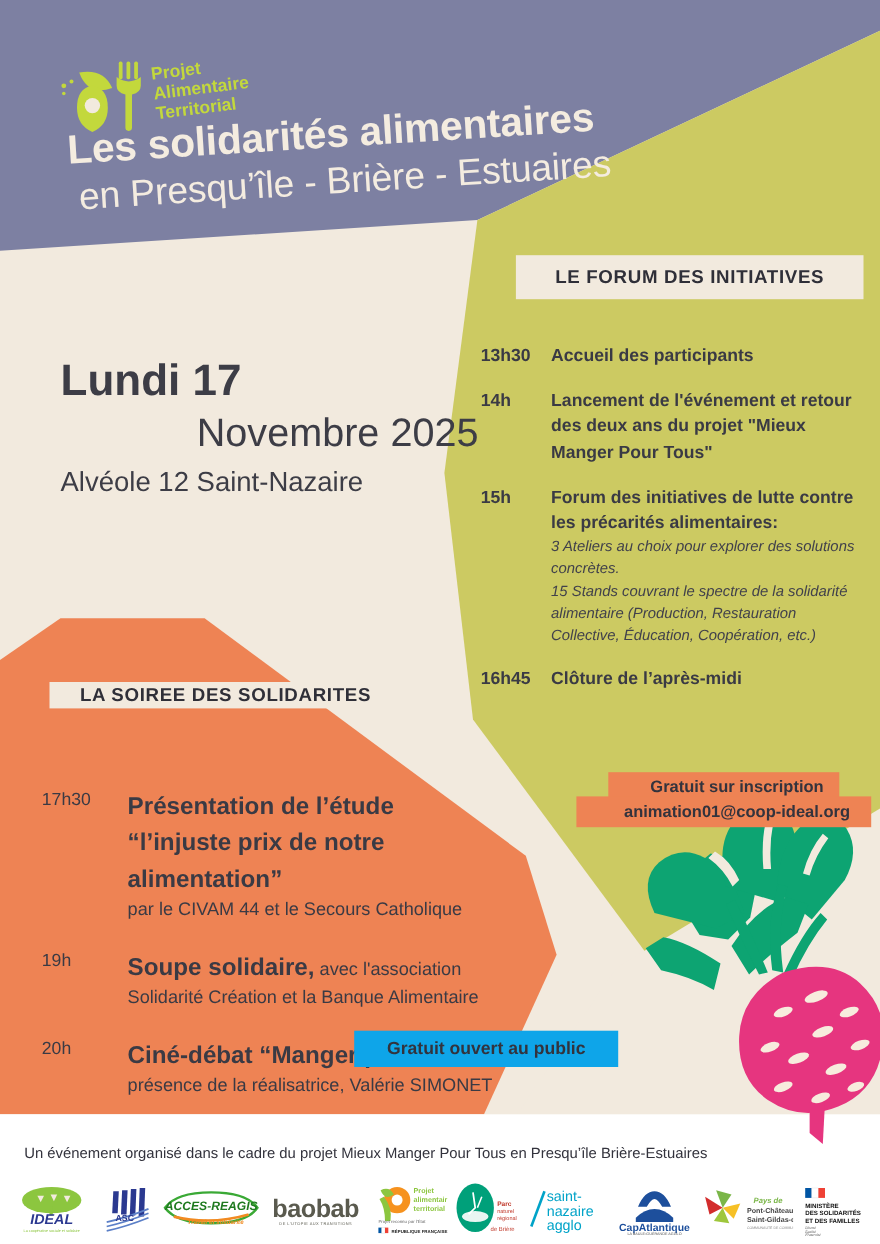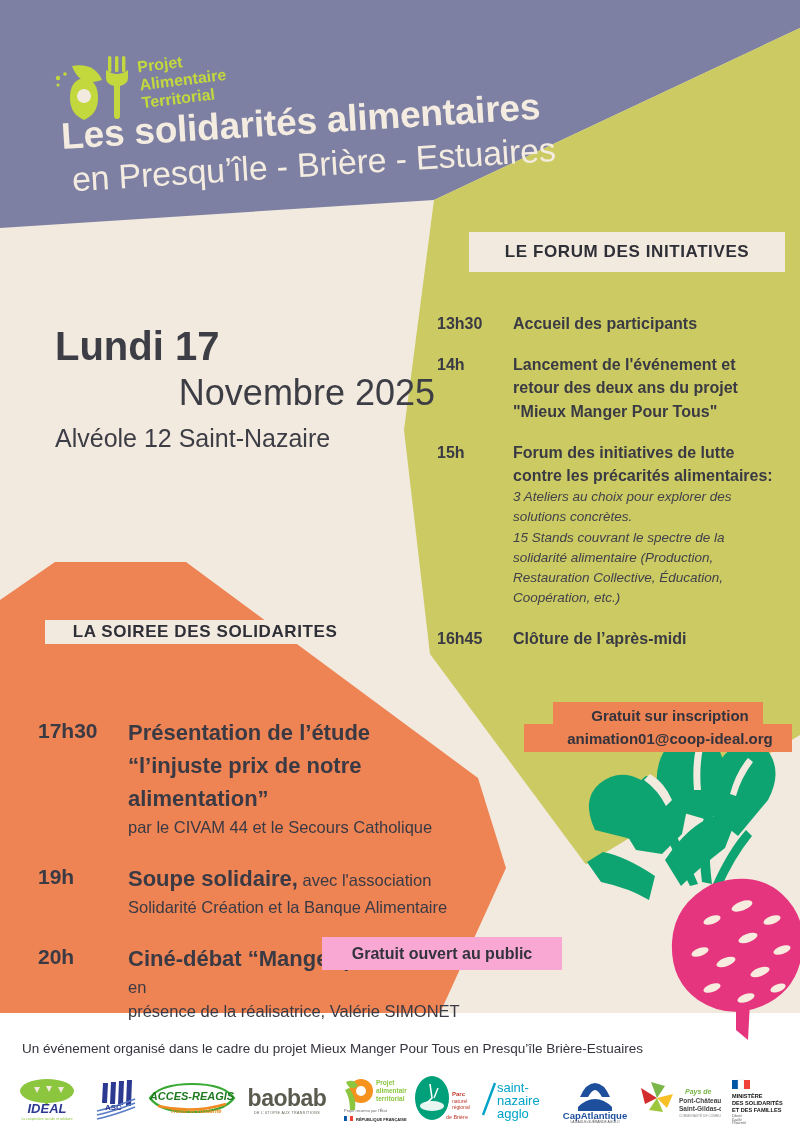--- a/index.html
+++ b/index.html
@@ -38,48 +38,48 @@
 
   
   .date-block{position:absolute;left:55px;top:322px;width:380px;color:#3d3d46;}
   .date-l1{font-size:40px;font-weight:bold;line-height:1.22;}
   .date-l2{font-size:36px;font-weight:normal;line-height:1.22;text-align:right;}
   .date-l3{font-size:25px;font-weight:normal;line-height:1.5;margin-top:5px;}
 
   
   .prog{position:absolute;color:#3a3a44;}
   #prog-forum{left:437px;top:312px;width:340px;}
-  .row{display:flex;margin-bottom:18px;gap:12px;}
+  .row{display:flex;margin-bottom:18px;}
   .row .time{
     flex:0 0 64px;font-size:16px;font-weight:bold;line-height:1.45;
   }
   .row .desc{flex:1 1 auto;}
   .desc .strong{font-size:16px;font-weight:bold;line-height:1.45;}
   .desc .note{font-size:13.5px;font-style:italic;line-height:1.5;color:#41414b;}
 
   
   #prog-soiree{left:38px;top:716px;width:440px;}
   #prog-soiree .row{margin-bottom:22px;}
-  #prog-soiree .row .time{flex:0 0 78px;font-size:21px;font-weight:bold;}
+  #prog-soiree .row .time{flex:0 0 78px;font-size:16px;font-weight:normal;}
   #prog-soiree .strong{font-size:22px;font-weight:bold;line-height:1.5;}
   #prog-soiree .light{font-size:16.5px;font-weight:normal;line-height:1.5;}
 
   
   #reg-box{position:absolute;left:553px;top:702px;width:210px;height:26px;background:#ee8354;}
   #reg-box2{position:absolute;left:524px;top:724px;width:268px;height:28px;background:#ee8354;}
   #reg-text{
     position:absolute;left:536px;top:702px;width:268px;height:50px;
     display:flex;flex-direction:column;align-items:center;justify-content:center;
     color:#33333d;font-weight:bold;font-size:15px;line-height:1.55;text-align:center;
   }
 
   
   #free-badge{
     position:absolute;left:322px;top:937px;width:240px;height:33px;
-    background:#f9a8d4;color:#33333d;font-weight:bold;font-size:16px;
+    background:#0ea5e9;color:#33333d;font-weight:bold;font-size:16px;
     display:flex;align-items:center;justify-content:center;
   }
 
   
   #footer-note{
     position:absolute;left:22px;top:1041px;width:740px;
     font-size:13.5px;color:#33333d;
   }
   #logo-bar{
     position:absolute;left:0;top:1068px;width:800px;height:63px;

